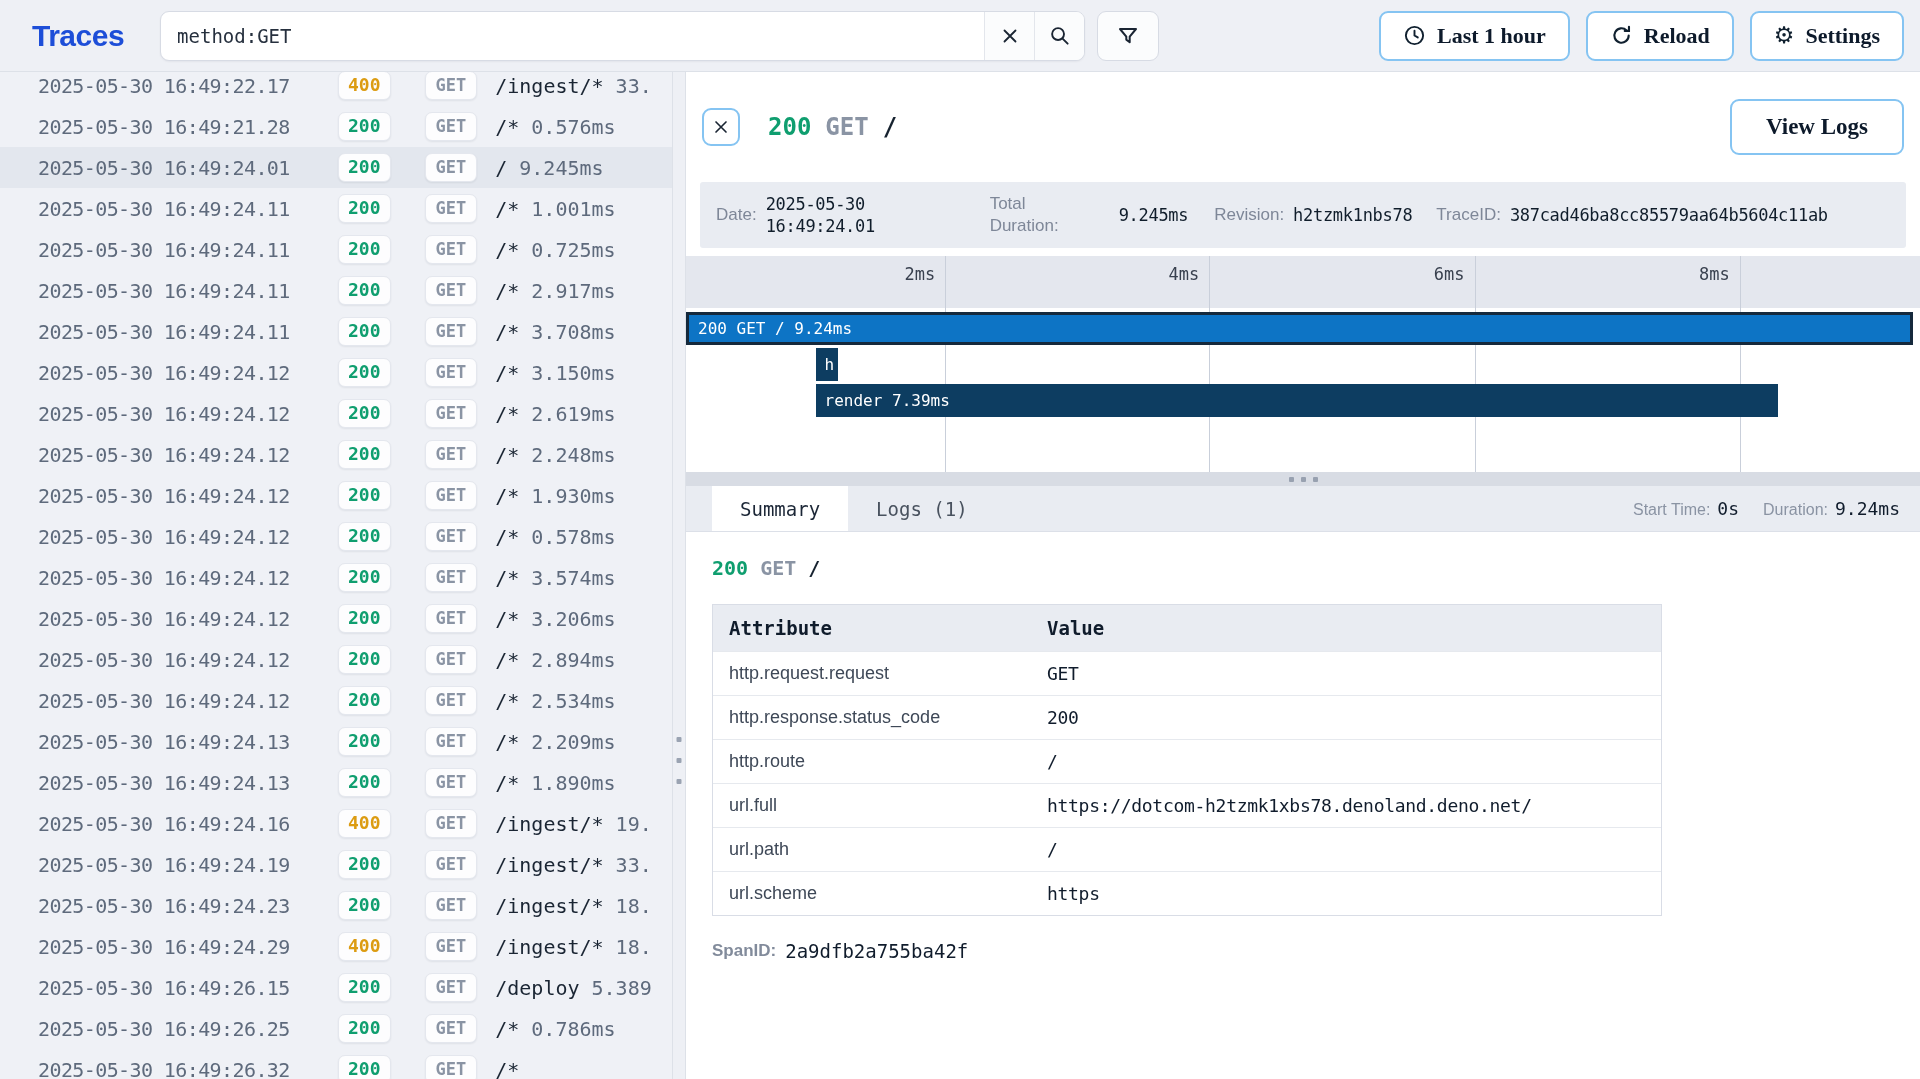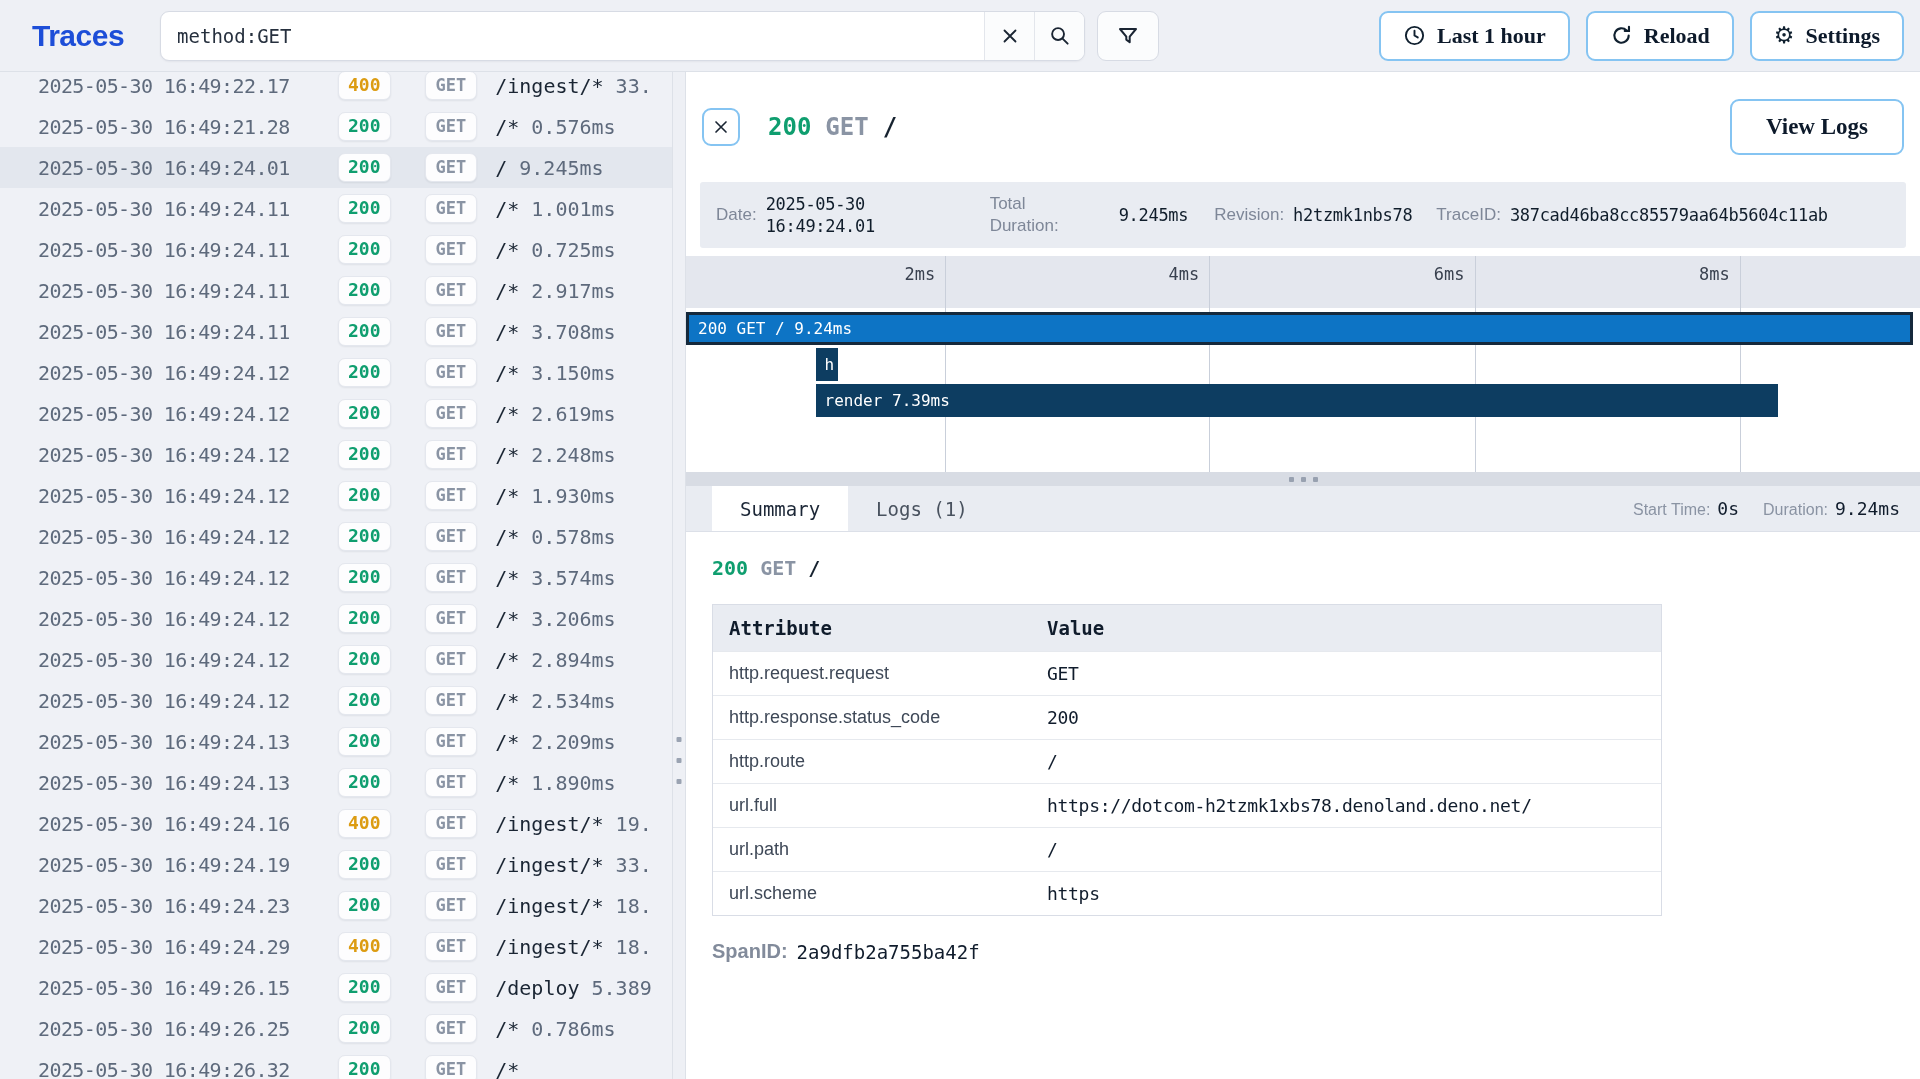--- a/index.html
+++ b/index.html
@@ -112,21 +112,21 @@
   .sum-heading { font-family:"DejaVu Sans Mono","Liberation Mono",monospace; font-weight:700; font-size:20px;
                  display:flex; gap:12px; margin:4px 0 24px; }
   .attr-table { width:950px; border:1px solid #d9dde6; background:#fff; }
   .t-head { display:grid; grid-template-columns:318px 1fr; background:#e9ecf2; padding:12px 16px;
             font-family:"DejaVu Sans Mono","Liberation Mono",monospace; font-weight:700; font-size:19px; color:#101c2c; }
   .t-row { display:grid; grid-template-columns:318px 1fr; padding:11px 16px; border-top:1px solid #e6e9ee;
            align-items:center; }
   .attr-name { font-size:18px; color:#3e4857; }
   .attr-val { font-family:"DejaVu Sans Mono","Liberation Mono",monospace; font-size:18px; color:#101c2c; letter-spacing:-.3px; }
   .spanid { margin-top:24px; display:flex; align-items:center; }
-  .spanid-label { font-size:20px; font-weight:700; color:#828b9b; }
+  .spanid-label { font-size:17px; font-weight:700; color:#828b9b; }
   .spanid-val { font-family:"DejaVu Sans Mono","Liberation Mono",monospace; font-size:19px; color:#101c2c; margin-left:9px; }
 
   svg.ic { display:block; }
 </style>
 </head>
 <body>
 
 <div class="header">
   <div class="app-title">Traces</div>
 

